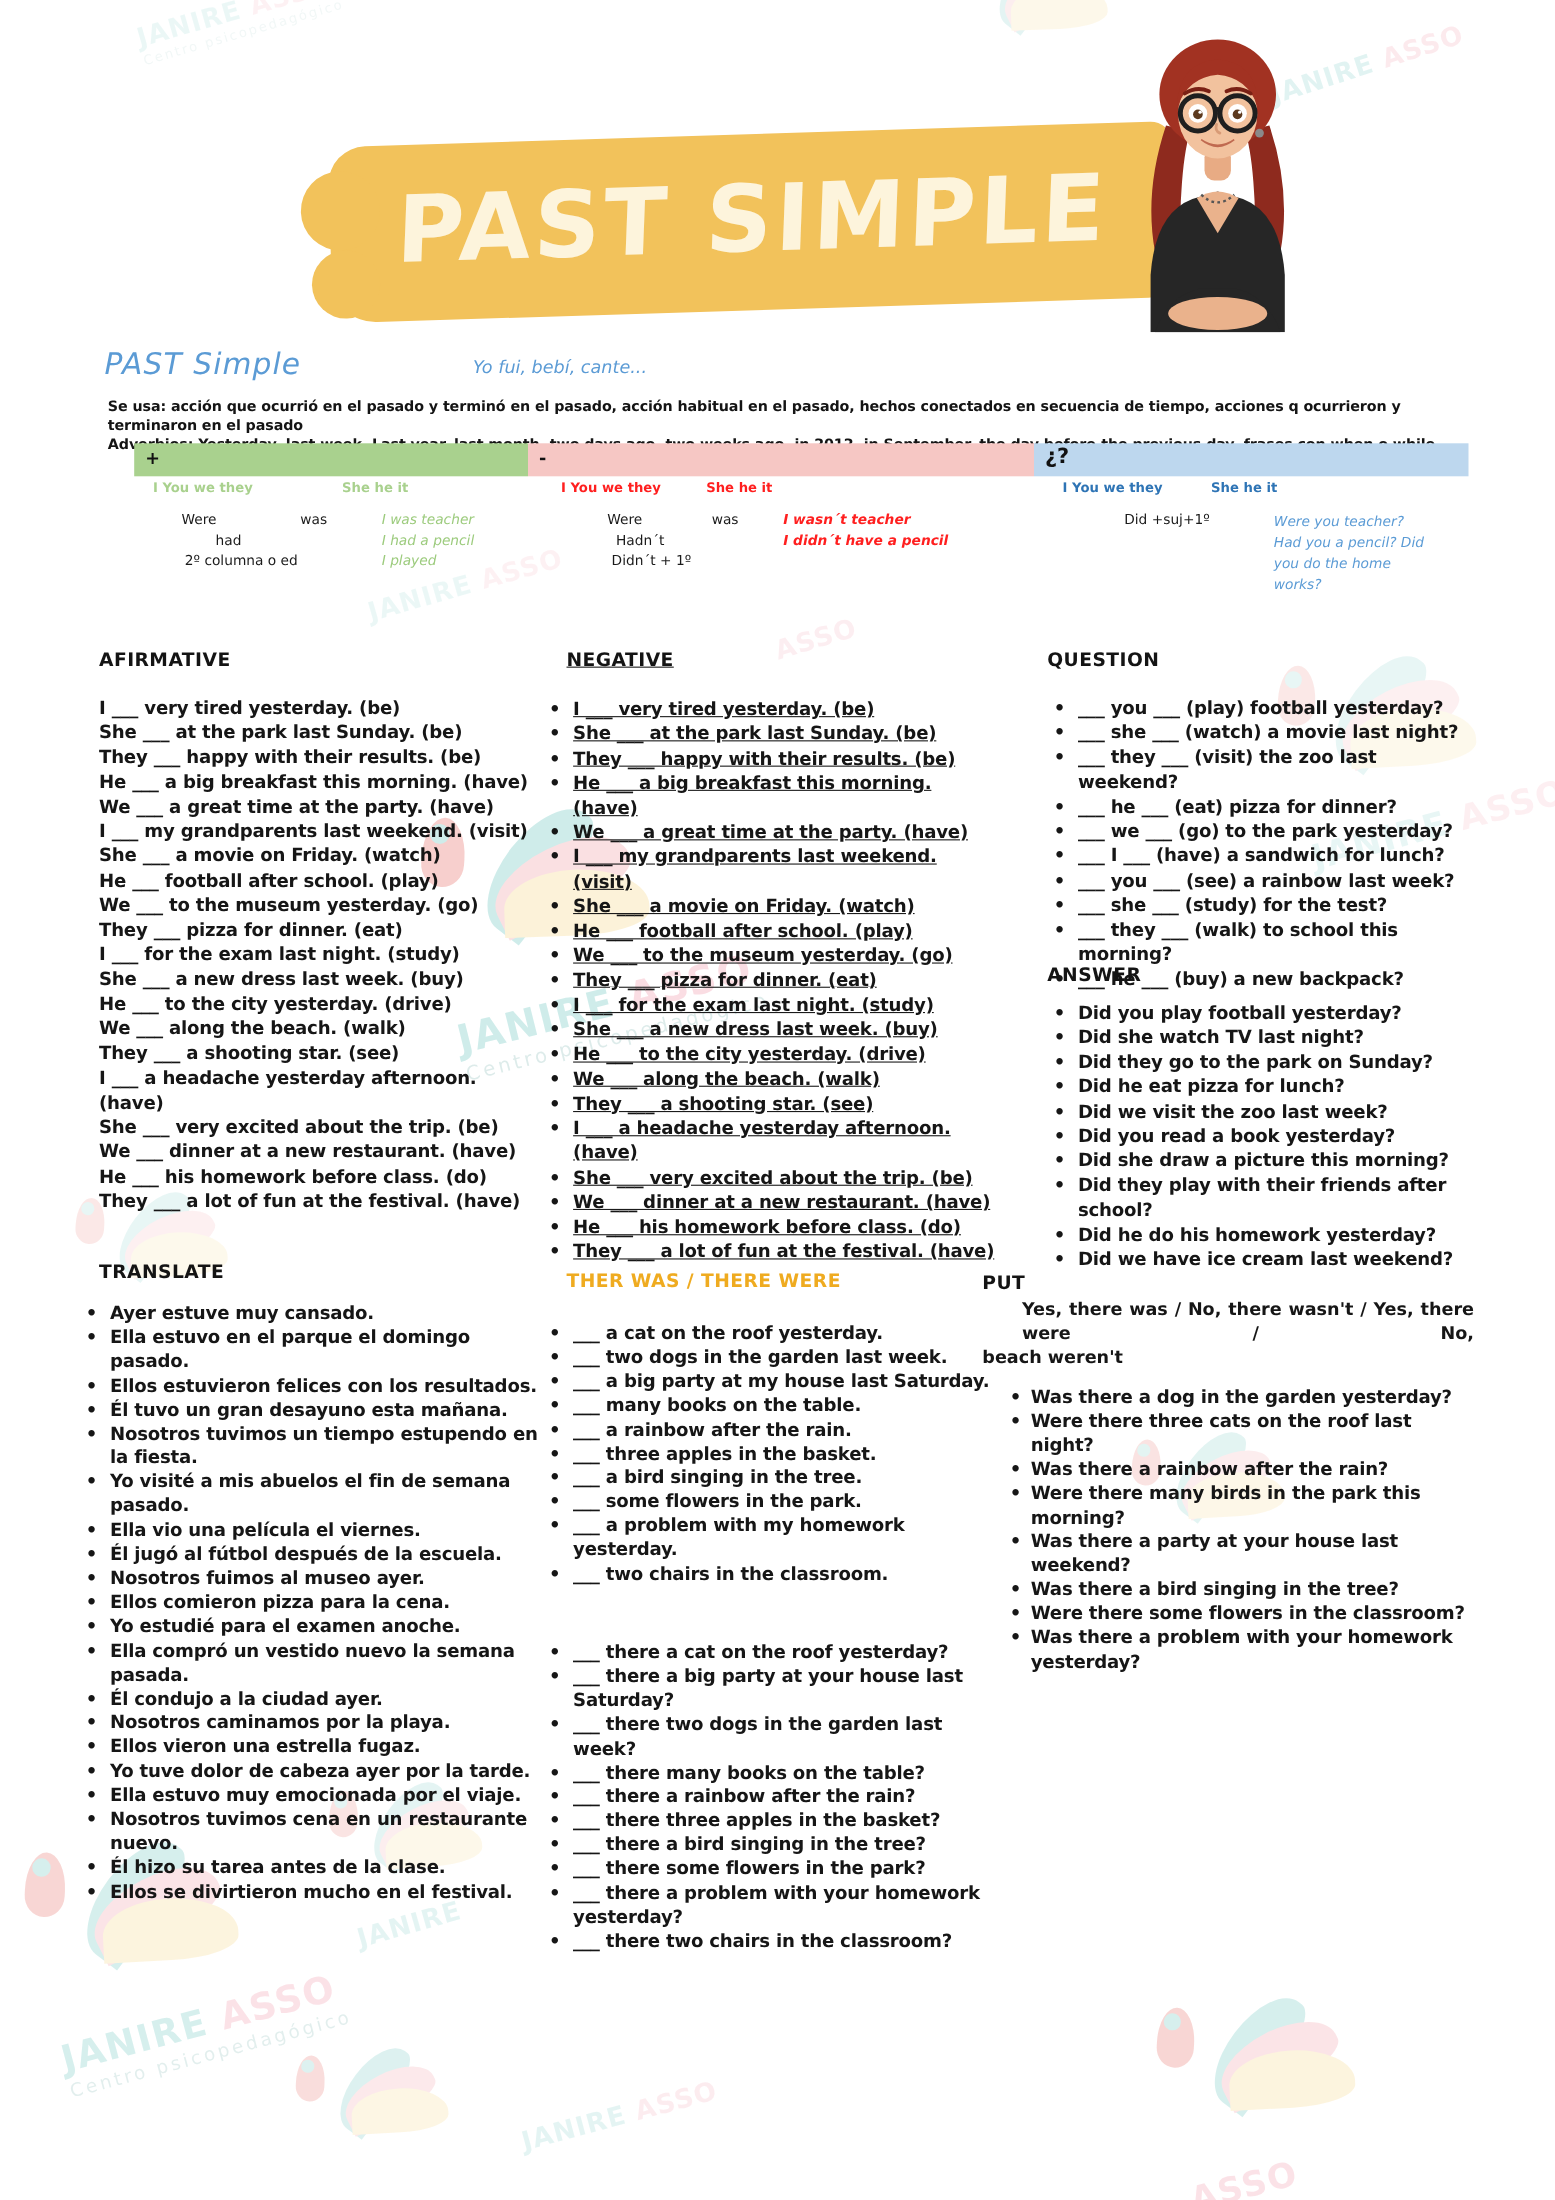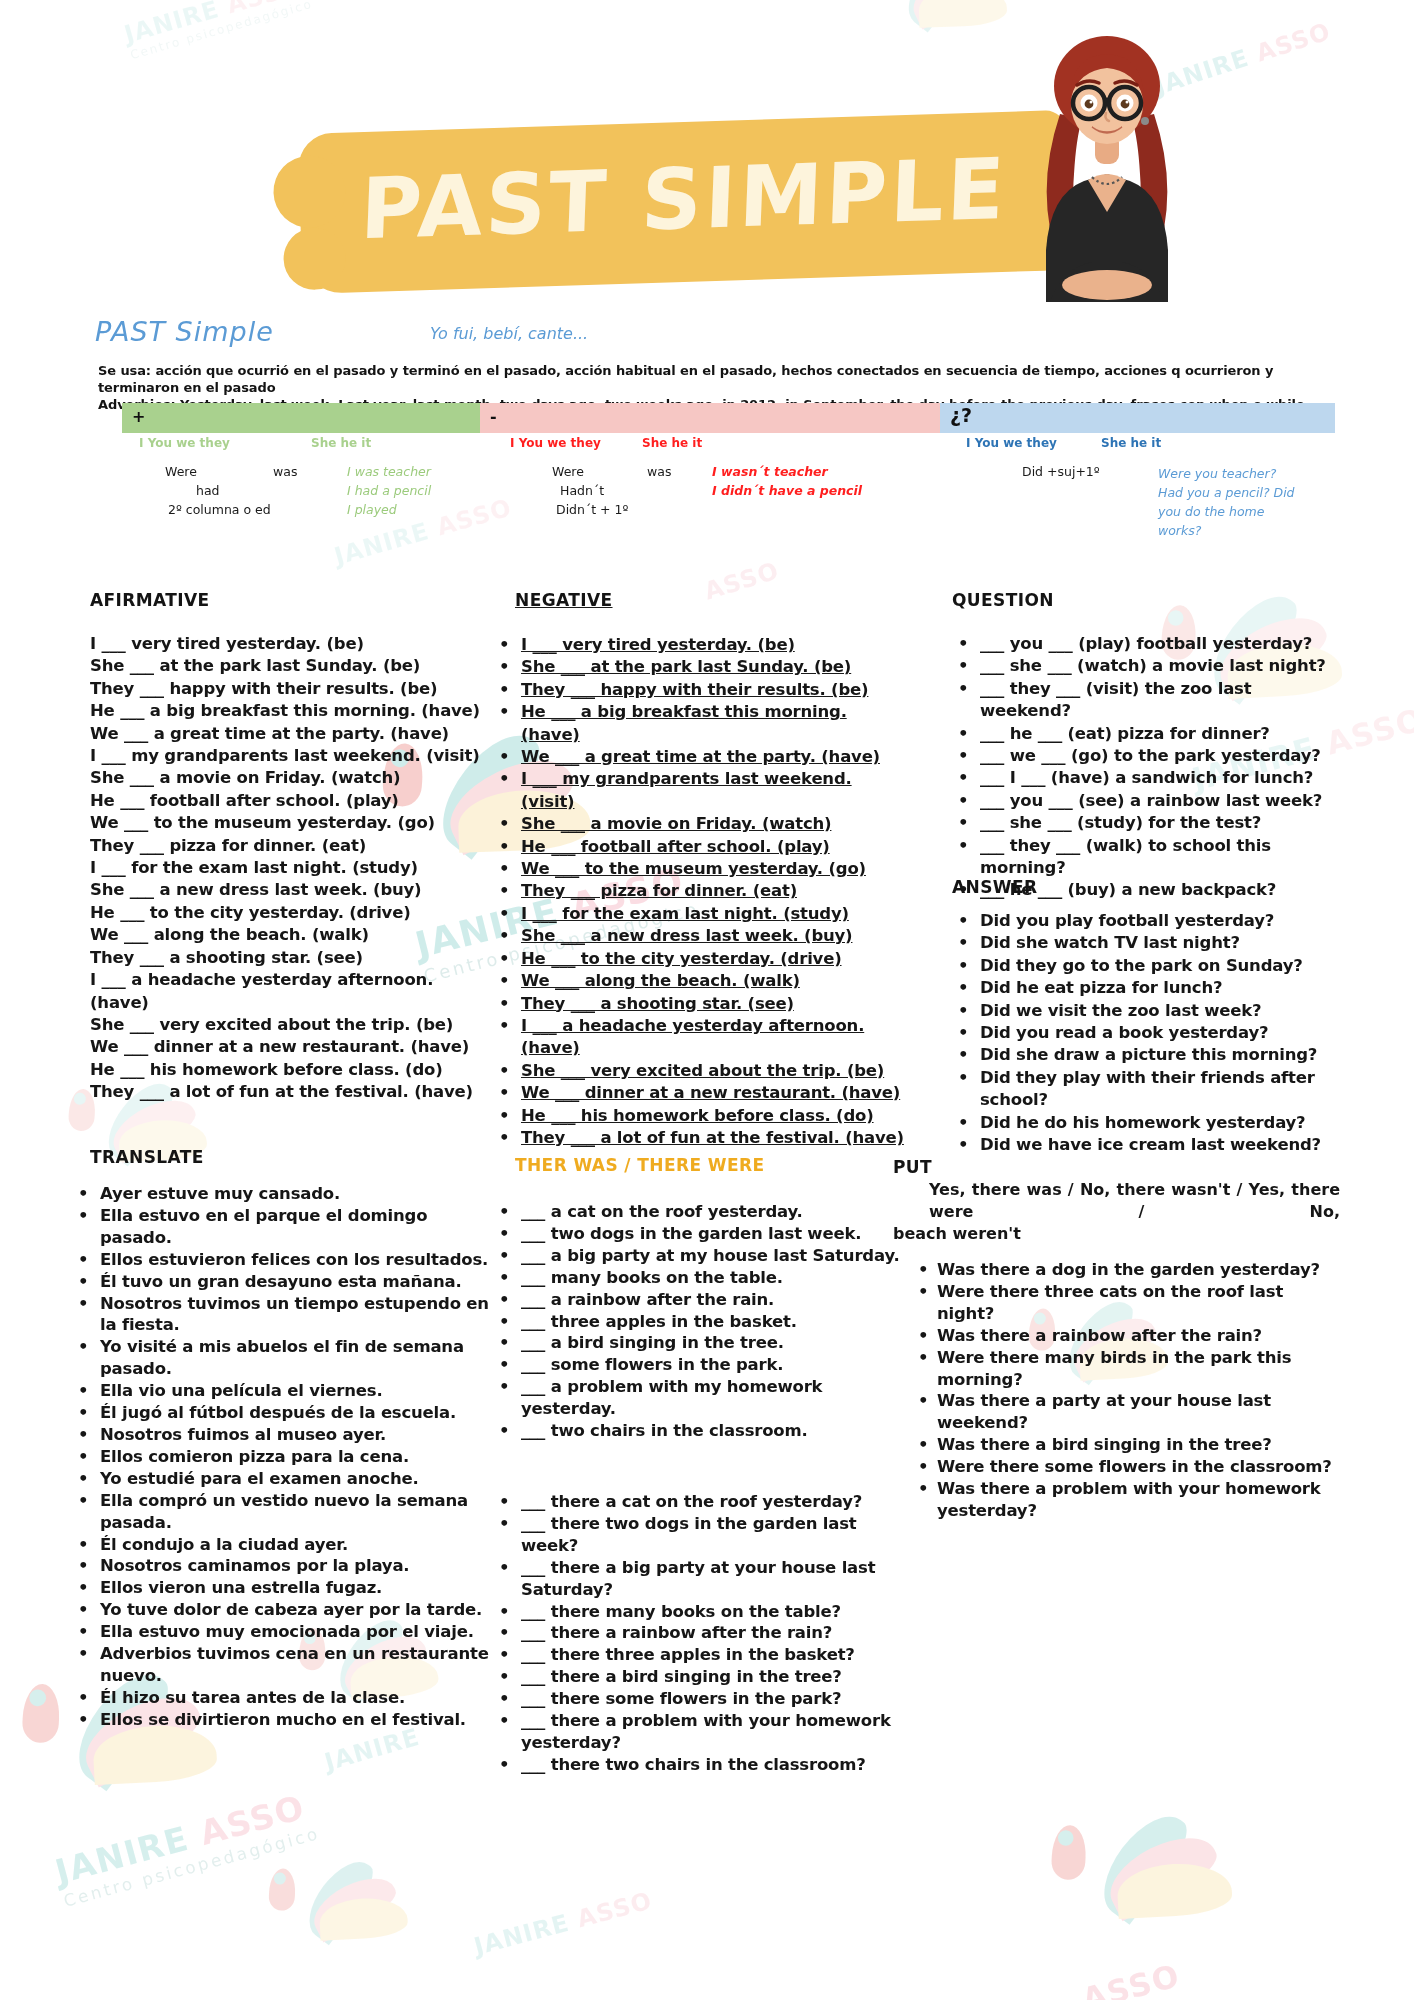--- a/index.html
+++ b/index.html
@@ -343,21 +343,21 @@
       <li>Él jugó al fútbol después de la escuela.</li>
       <li>Nosotros fuimos al museo ayer.</li>
       <li>Ellos comieron pizza para la cena.</li>
       <li>Yo estudié para el examen anoche.</li>
       <li>Ella compró un vestido nuevo la semana pasada.</li>
       <li>Él condujo a la ciudad ayer.</li>
       <li>Nosotros caminamos por la playa.</li>
       <li>Ellos vieron una estrella fugaz.</li>
       <li>Yo tuve dolor de cabeza ayer por la tarde.</li>
       <li>Ella estuvo muy emocionada por el viaje.</li>
-      <li>Adverbios tuvimos cena en un restaurante nuevo.</li>
+      <li>Nosotros tuvimos cena en un restaurante nuevo.</li>
       <li>Él hizo su tarea antes de la clase.</li>
       <li>Ellos se divirtieron mucho en el festival.</li>
     </ul>
 </div>
 
 <div class="sec loose therewas">
   <h3>THER WAS /  THERE WERE</h3>
   <ul class="bullets g1">
       <li>___ a cat on the roof yesterday.</li>
       <li>___ two dogs in the garden last week.</li>
@@ -365,22 +365,22 @@
       <li>___ many books on the table.</li>
       <li>___ a rainbow after the rain.</li>
       <li>___ three apples in the basket.</li>
       <li>___ a bird singing in the tree.</li>
       <li>___ some flowers in the park.</li>
       <li>___ a problem with my homework yesterday.</li>
       <li>___ two chairs in the classroom.</li>
     </ul>
   <ul class="bullets g2">
       <li>___ there a cat on the roof yesterday?</li>
+      <li>___ there a big party at your house last Saturday?</li>
       <li>___ there two dogs in the garden last week?</li>
-      <li>___ there a big party at your house last Saturday?</li>
       <li>___ there many books on the table?</li>
       <li>___ there a rainbow after the rain?</li>
       <li>___ there three apples in the basket?</li>
       <li>___ there a bird singing in the tree?</li>
       <li>___ there some flowers in the park?</li>
       <li>___ there a problem with your homework yesterday?</li>
       <li>___ there two chairs in the classroom?</li>
     </ul>
 </div>
 

